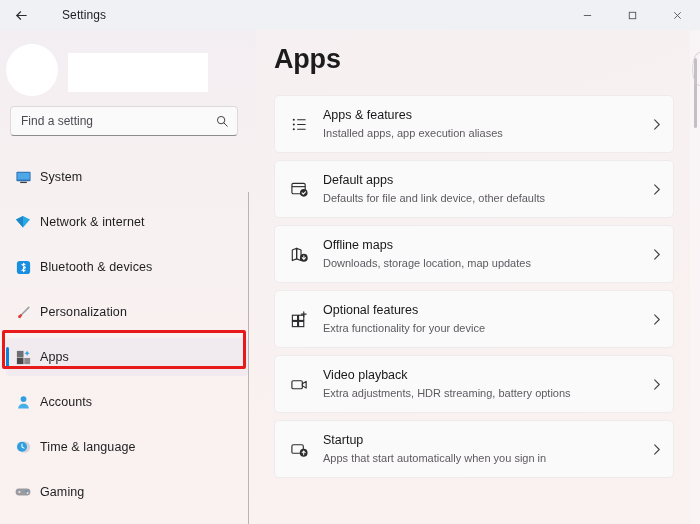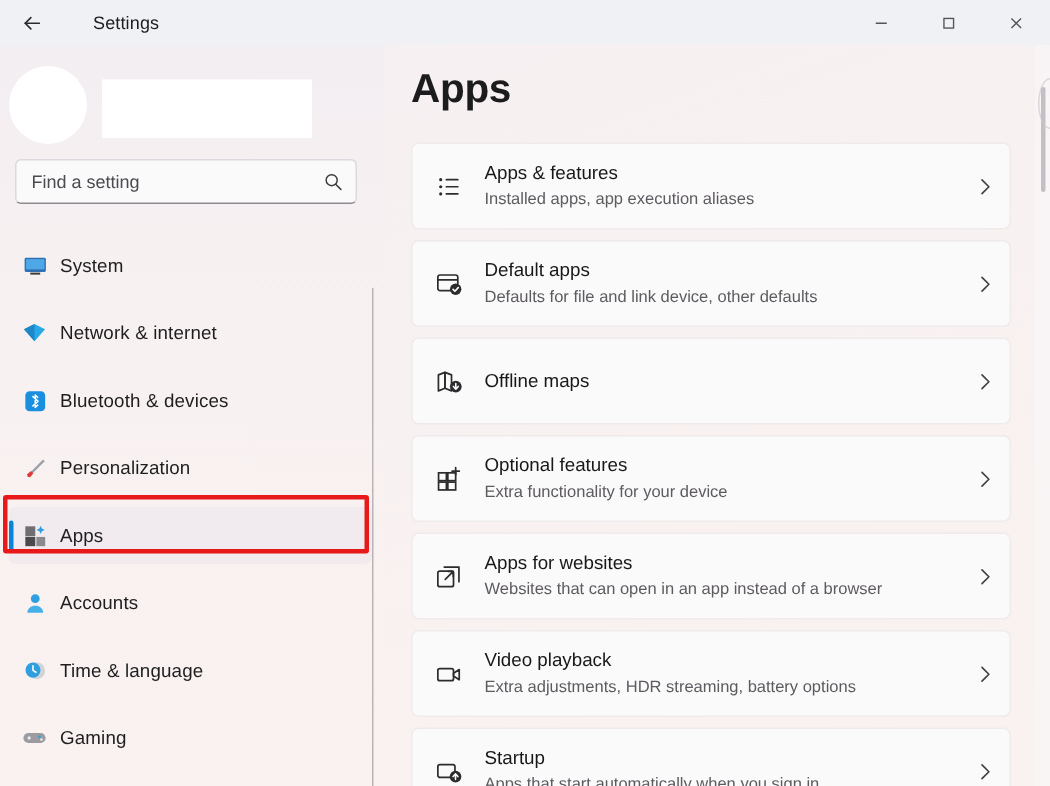--- a/index.html
+++ b/index.html
@@ -394,20 +394,21 @@
         <span class="card-ico">
           <svg width="19" height="19" viewBox="0 0 20 20" fill="none" stroke="#2c2c2e" stroke-width="1.2" stroke-linejoin="round">
             <path d="M2.4 5.2L7 3.4v11.2l-4.6 1.8z"></path>
               <path d="M7 3.4l4.6 1.8v11.2L7 14.6z"></path>
             <circle cx="14.6" cy="13.4" r="4.1" fill="#2c2c2e" stroke="none"></circle>
             <path d="M14.6 11.3v4M12.9 13.3l1.7 1.9 1.7-1.9" stroke="#fbfafa" stroke-width="1.1" stroke-linecap="round"></path>
           </svg>
         </span>
         <span class="card-text">
           <span class="card-title" style="display:block">Offline maps</span>
+          <span class="card-sub" style="display:block">Downloads, storage location, map updates</span>
         </span>
         <span class="chev">
           <svg width="11" height="13" viewBox="0 0 12 14" fill="none" stroke="#404045" stroke-width="1.2" stroke-linecap="round" stroke-linejoin="round">
               <path d="M4 2l5 5-5 5"></path>
             </svg>
         </span>
       </div>
 
       <div class="card">
         <span class="card-ico">
@@ -423,38 +424,20 @@
           <span class="card-title" style="display:block">Optional features</span>
           <span class="card-sub" style="display:block">Extra functionality for your device</span>
         </span>
         <span class="chev">
           <svg width="11" height="13" viewBox="0 0 12 14" fill="none" stroke="#404045" stroke-width="1.2" stroke-linecap="round" stroke-linejoin="round">
               <path d="M4 2l5 5-5 5"></path>
             </svg>
         </span>
       </div>
 
-      <div class="card">
-        <span class="card-ico">
-          <svg width="19" height="19" viewBox="0 0 20 20" fill="none" stroke="#2c2c2e" stroke-width="1.2">
-            <rect x="2" y="6" width="11" height="11" rx="1.4"></rect>
-            <path d="M6.5 3.2h10.3v10.3" stroke-linecap="round" stroke-linejoin="round"></path>
-            <path d="M7.2 11.8l5.6-5.6M9.2 6.2h3.6v3.6" stroke-linecap="round" stroke-linejoin="round"></path>
-          </svg>
-        </span>
-        <span class="card-text">
-          <span class="card-title" style="display:block">Apps for websites</span>
-          <span class="card-sub" style="display:block">Websites that can open in an app instead of a browser</span>
-        </span>
-        <span class="chev">
-          <svg width="11" height="13" viewBox="0 0 12 14" fill="none" stroke="#404045" stroke-width="1.2" stroke-linecap="round" stroke-linejoin="round">
-              <path d="M4 2l5 5-5 5"></path>
-            </svg>
-        </span>
-      </div>
 
       <div class="card">
         <span class="card-ico">
           <svg width="19" height="19" viewBox="0 0 20 20" fill="none" stroke="#2c2c2e" stroke-width="1.2" stroke-linejoin="round">
             <rect x="2" y="6" width="11" height="8.5" rx="1.4"></rect>
             <path d="M13 9.3l4-2.6v7.1l-4-2.6z"></path>
           </svg>
         </span>
         <span class="card-text">
           <span class="card-title" style="display:block">Video playback</span>

